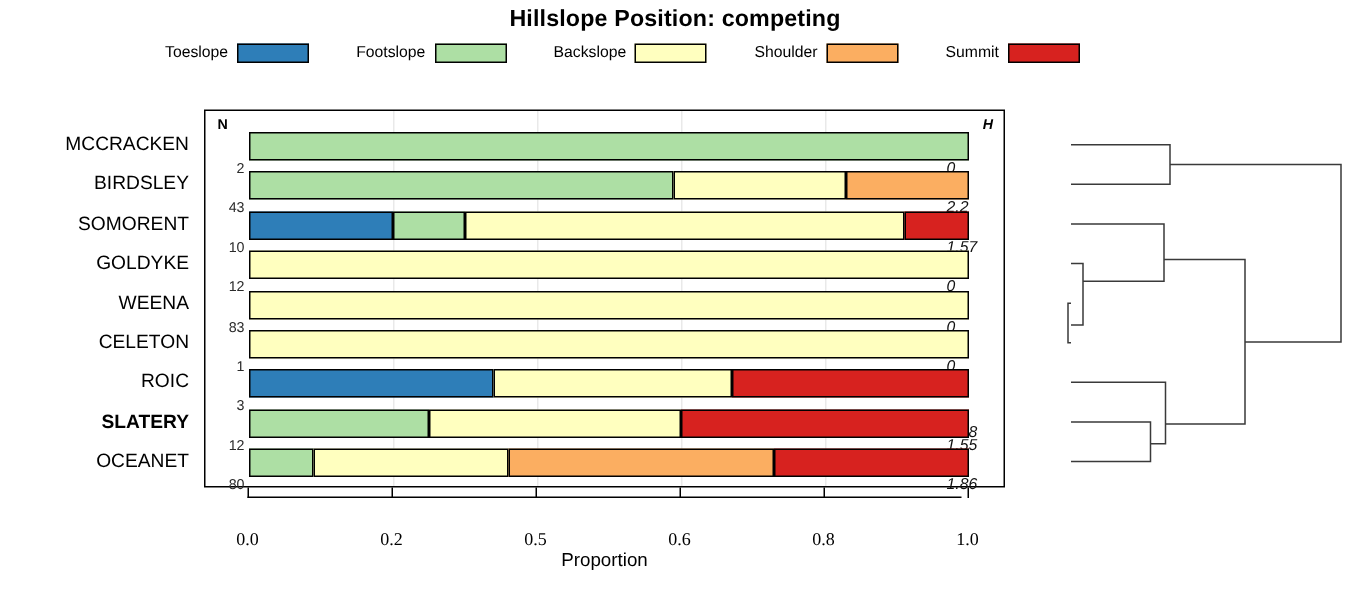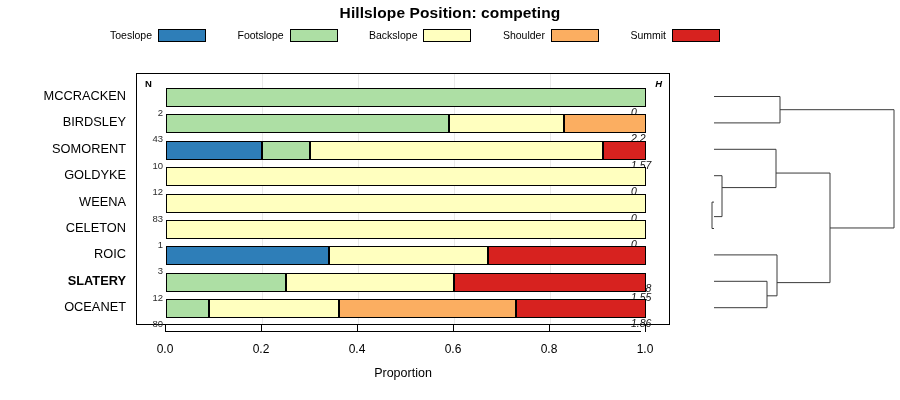--- a/index.html
+++ b/index.html
@@ -69,22 +69,23 @@
   .seg{
     position:absolute;top:0;height:19px;border:1.2px solid #000;
     box-sizing:border-box;
   }
 
   
   .xaxis{position:absolute;left:136px;top:325px;width:534px;height:30px;}
   .axis-line{position:absolute;left:29px;right:29px;top:6px;height:1px;background:#000;}
   .tick{position:absolute;top:0px;width:1px;height:7px;background:#000;}
   .ticklabel{
-    position:absolute;top:17px;width:40px;margin-left:-20px;text-align:center;
+    position:absolute;top:27px;width:40px;margin-left:-20px;text-align:center;
     font-size:12px;
+    font-family:Liberation Serif, serif;
   }
   .xlabel{
     position:absolute;left:136px;top:366px;width:534px;text-align:center;
     font-size:12.5px;
   }
 
   
   .dendro{position:absolute;left:672px;top:70px;width:228px;height:258px;}
   .dendro svg{display:block;}
 </style>
@@ -198,21 +199,21 @@
       </div>
   </div>
 
   <div class="xaxis" id="xaxis">
     <div class="axis-line"></div>
   <div class="tick" style="left: 29px;"></div>
       <div class="ticklabel" style="left: 29px;">0.0</div>
       <div class="tick" style="left: 125px;"></div>
       <div class="ticklabel" style="left: 125px;">0.2</div>
       <div class="tick" style="left: 221px;"></div>
-      <div class="ticklabel" style="left: 221px;">0.4</div>
+      <div class="ticklabel" style="left: 221px;">0.5</div>
       <div class="tick" style="left: 317px;"></div>
       <div class="ticklabel" style="left: 317px;">0.6</div>
       <div class="tick" style="left: 413px;"></div>
       <div class="ticklabel" style="left: 413px;">0.8</div>
       <div class="tick" style="left: 509px;"></div>
       <div class="ticklabel" style="left: 509px;">1.0</div>
     </div>
   <div class="xlabel">Proportion</div>
 
   <div class="dendro">

